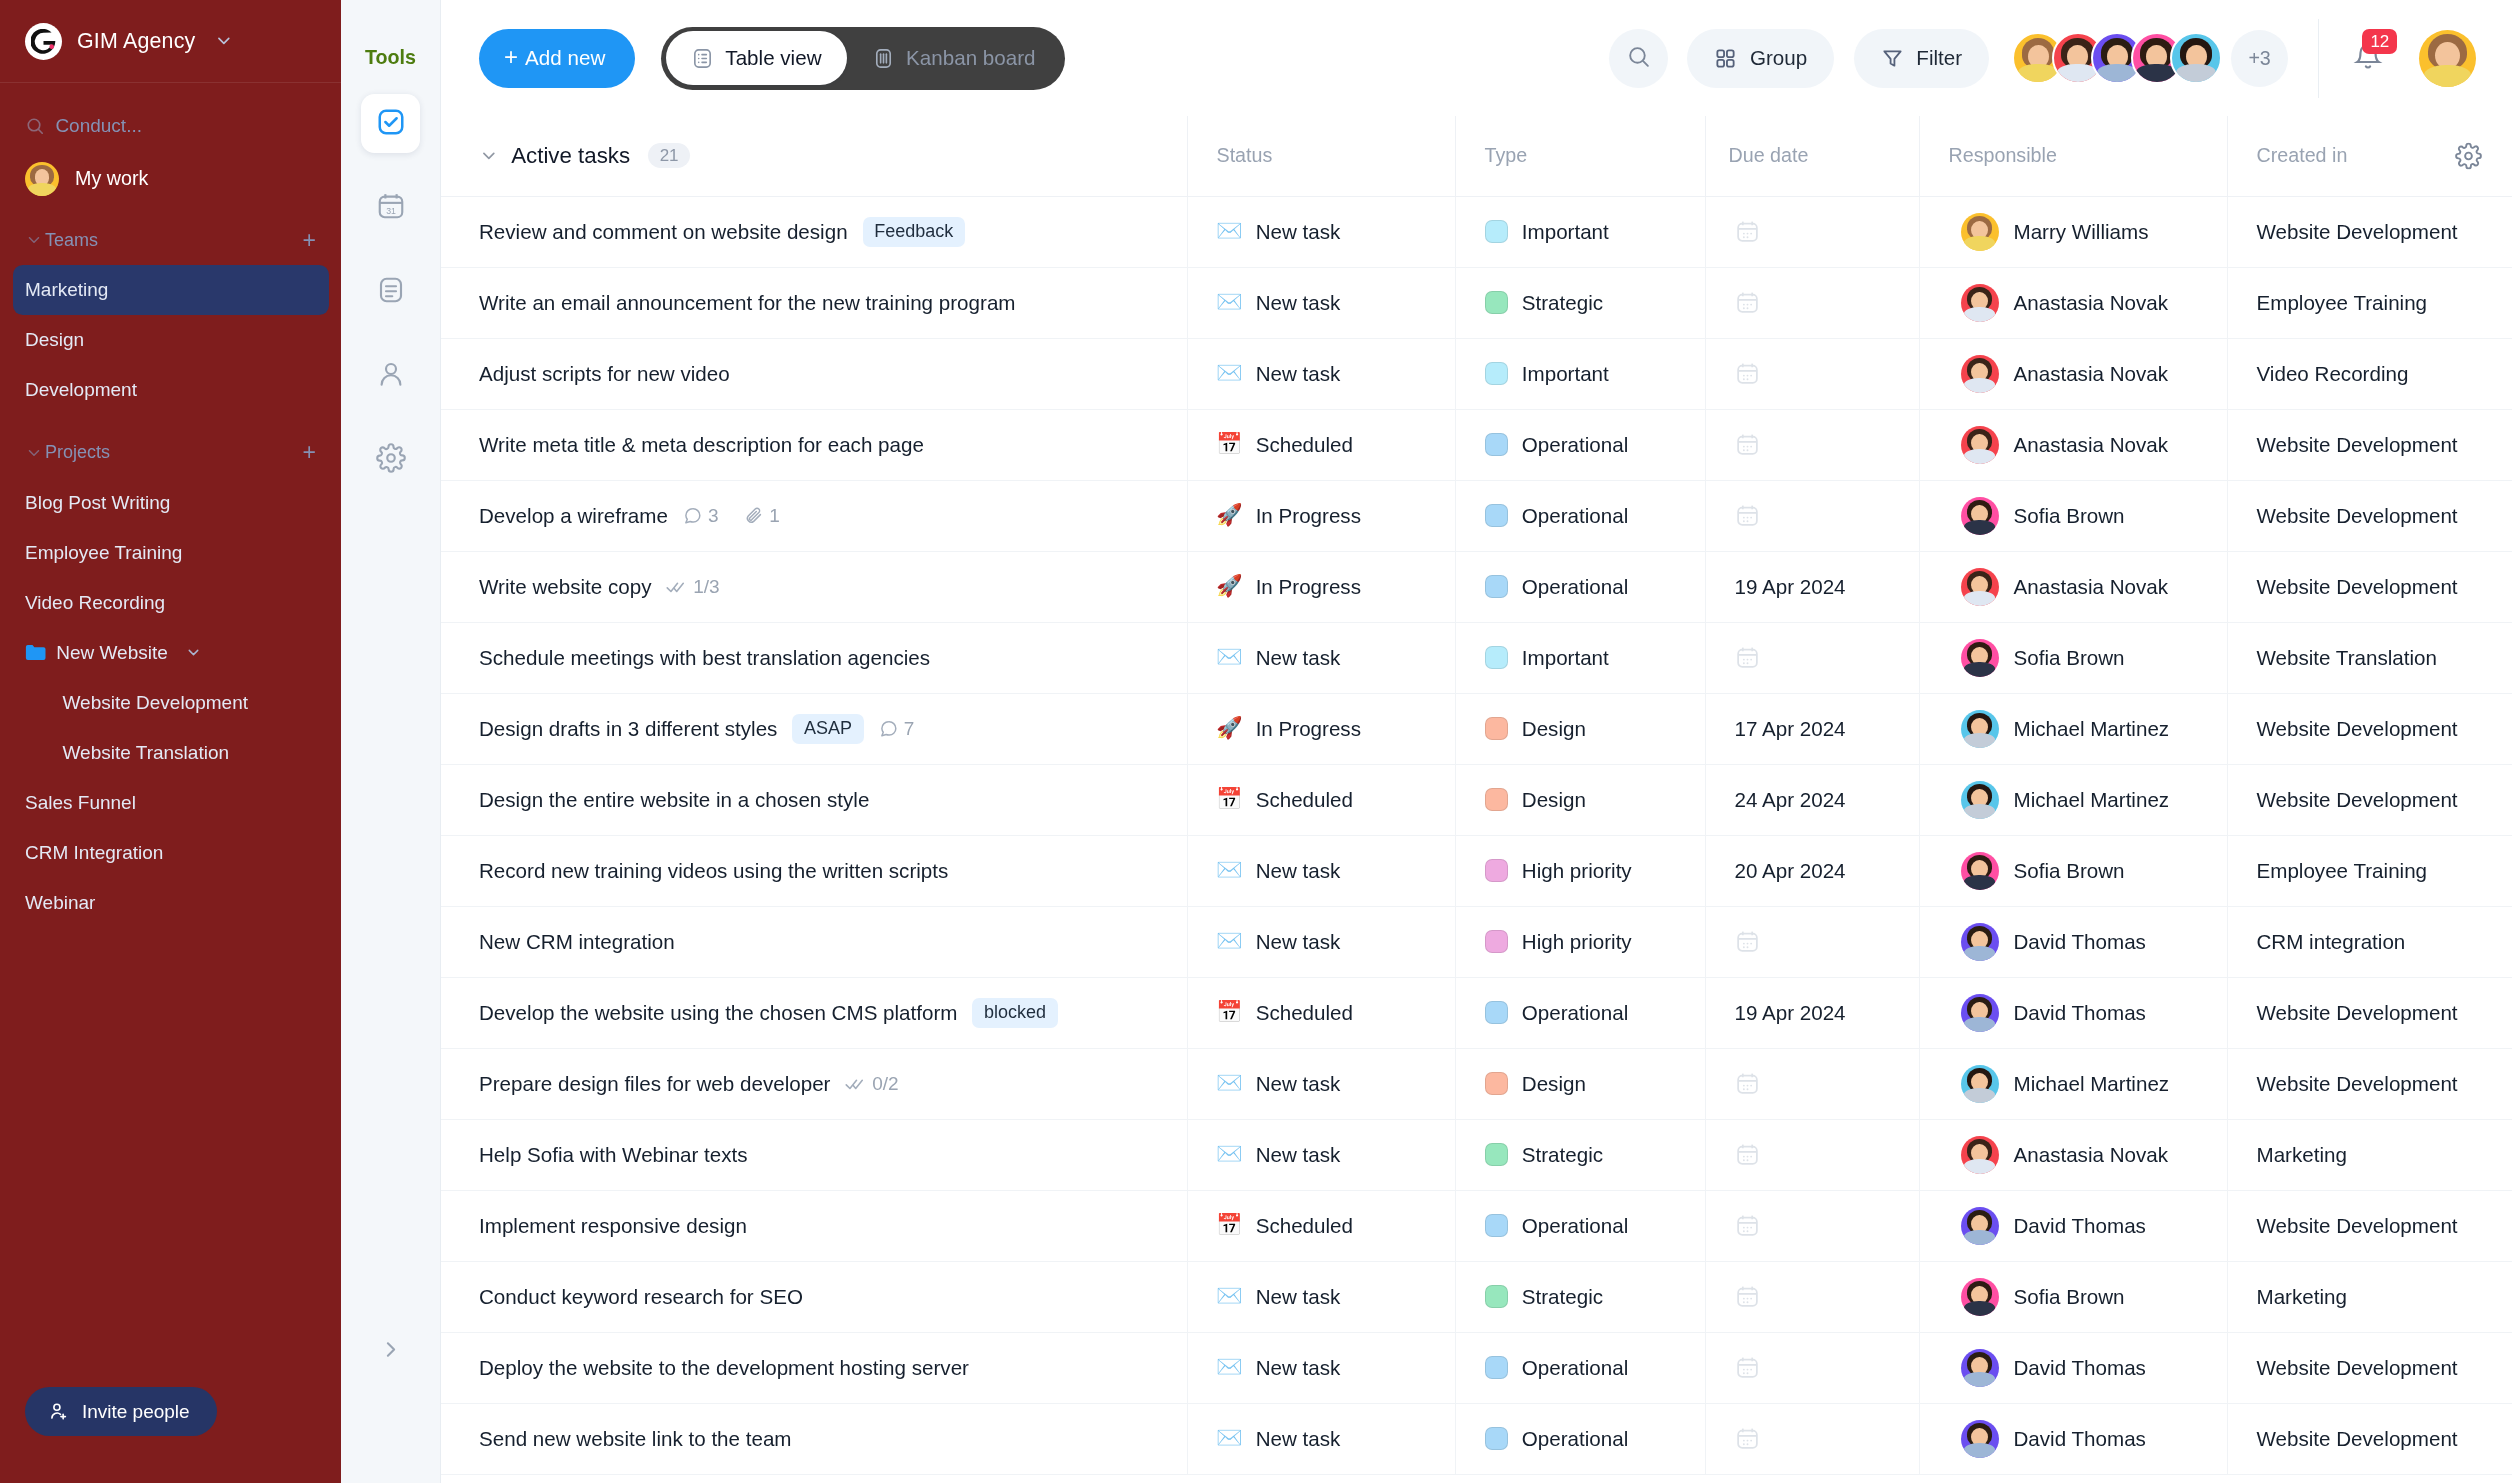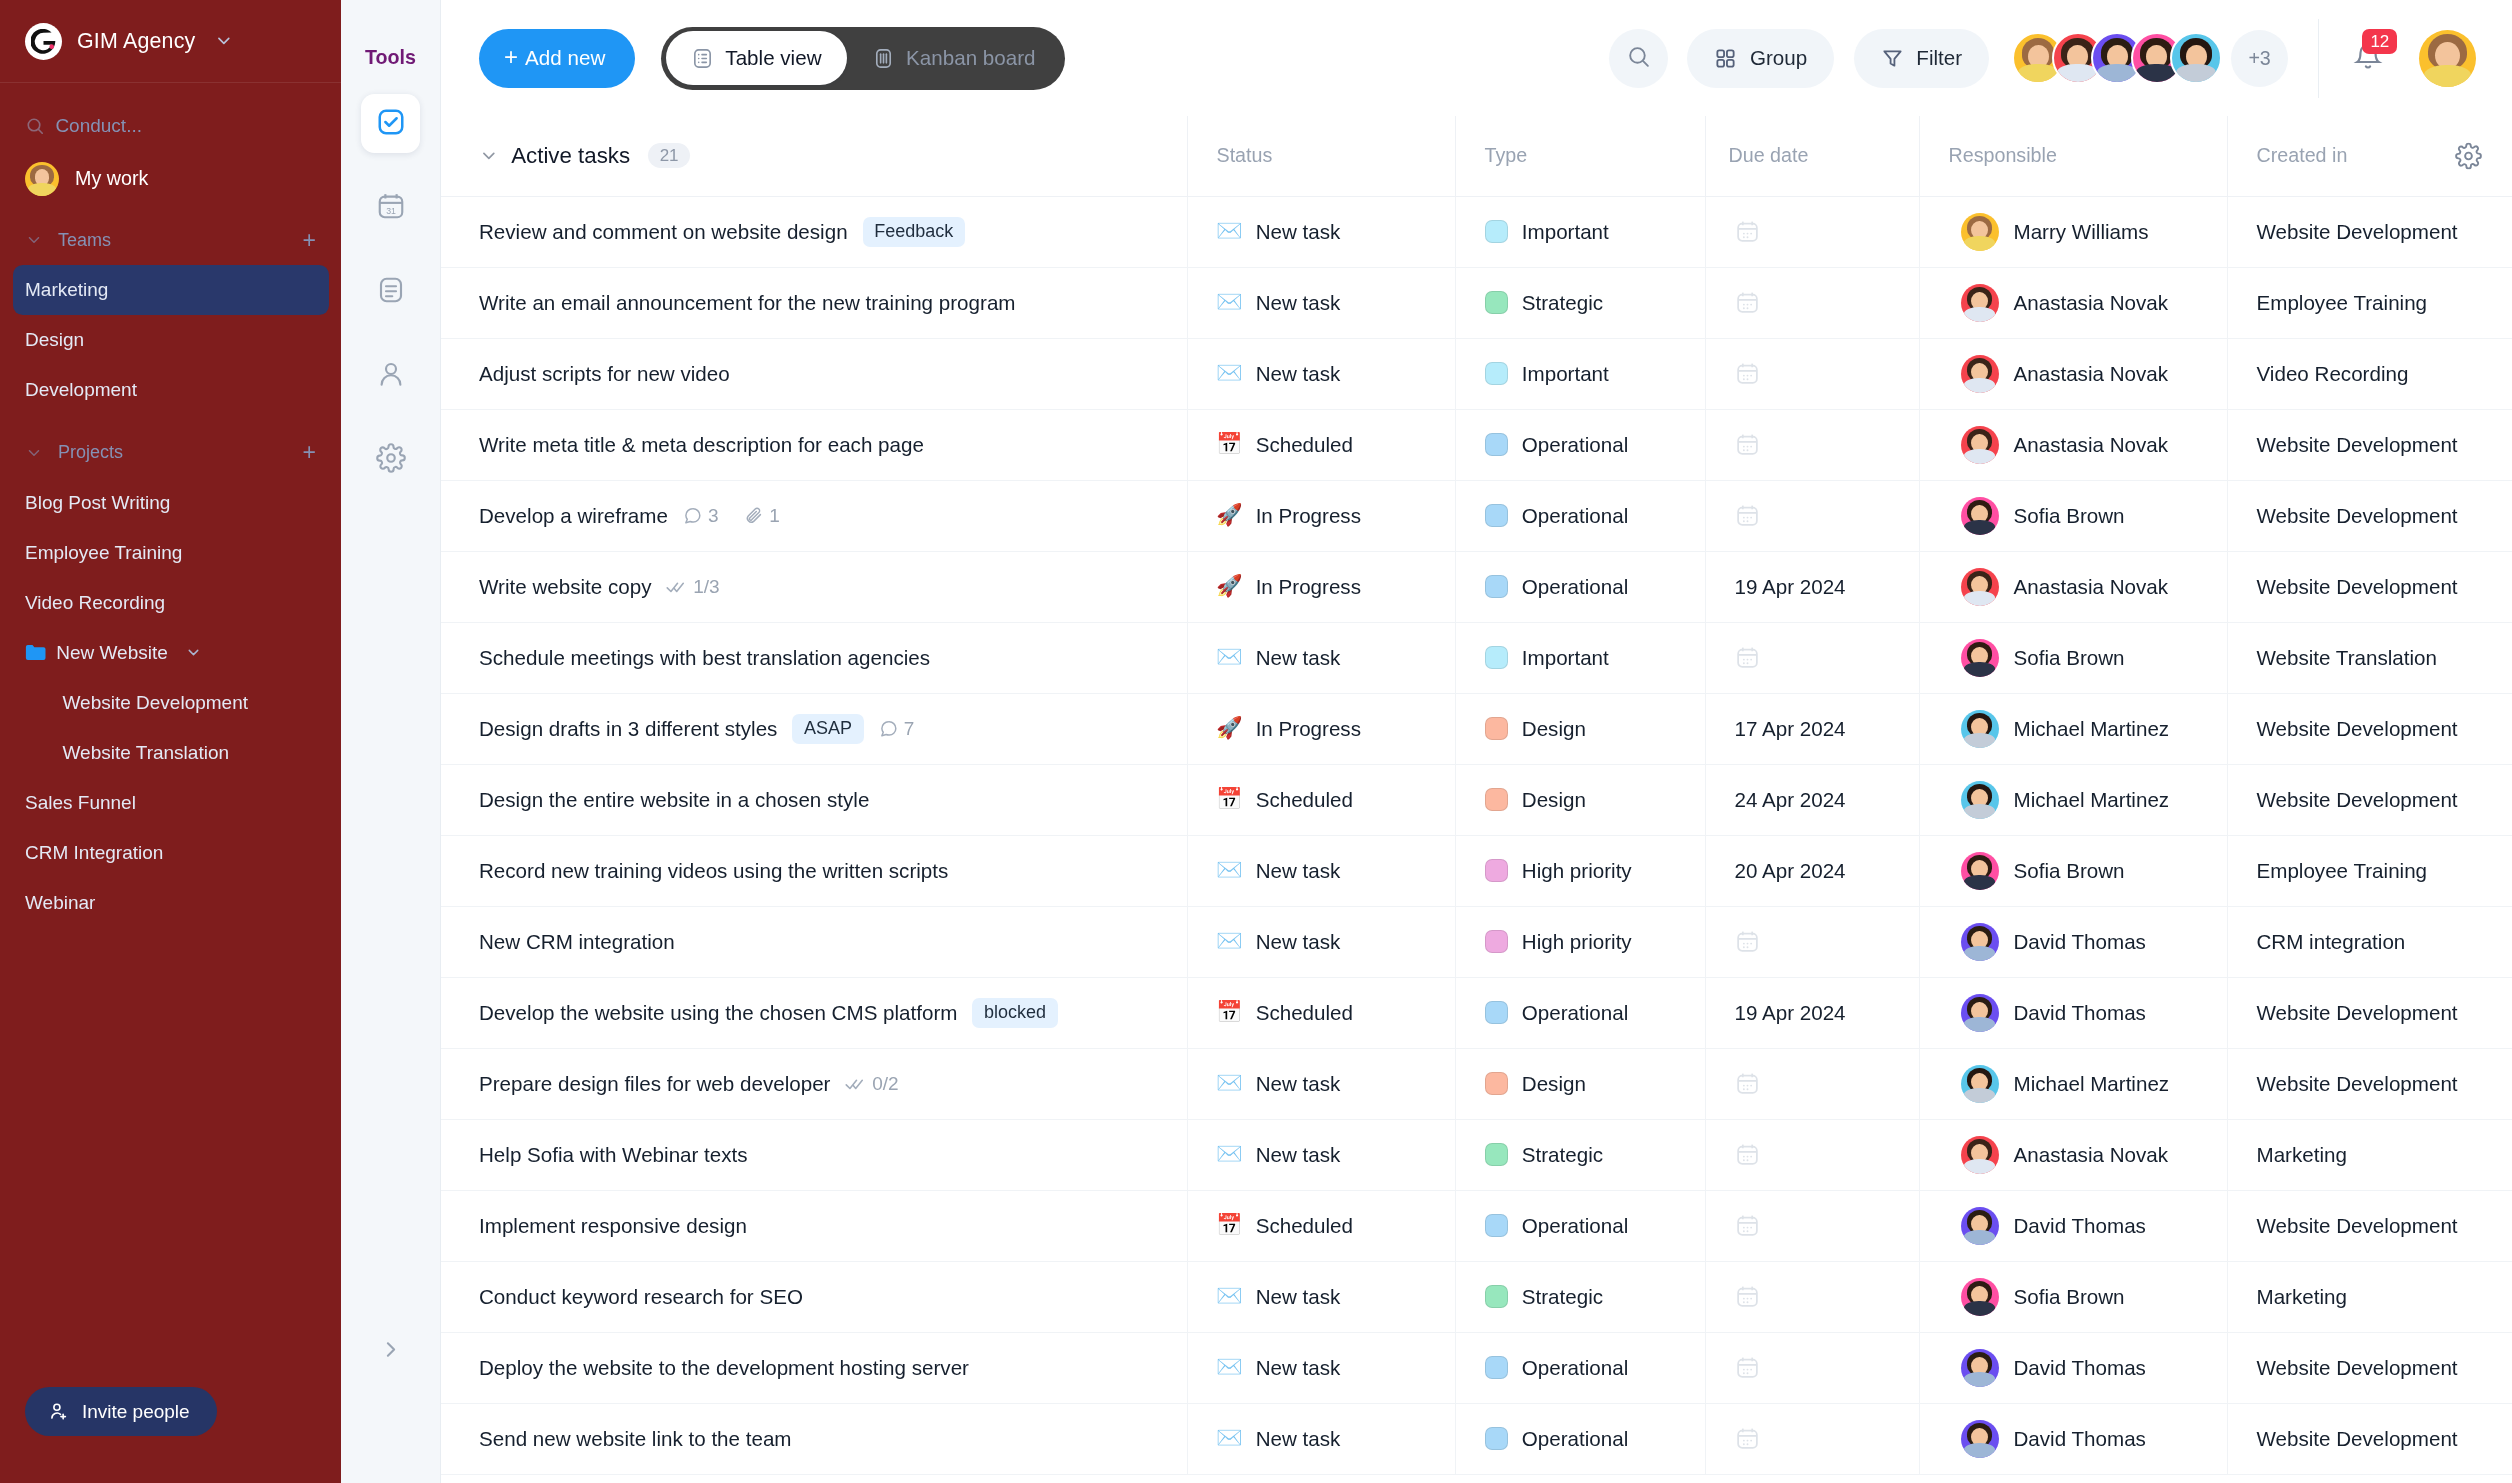--- a/index.html
+++ b/index.html
@@ -43,21 +43,21 @@
   .mywork {
     display: flex; align-items: center; gap: 16px;
     padding: 0 25px; height: 48px; margin-top: 1.8px; cursor: pointer;
   }
   .av { border-radius: 50%; flex: 0 0 auto; position: relative; overflow: hidden; }
   .av.m-28 { width: 34px; height: 34px; }
   .mywork-label { color: #ffffff; font-size: 19.7px; }
 
   .sec-head {
     display: flex; align-items: center; padding: 0 25px;
-    height: 50px; margin-top: 12.5px; gap: 15px;
+    height: 50px; margin-top: 12.5px; gap: 2px;
   }
   .sec-head .chev { opacity: .6; display:flex; }
   .sec-title { color: #8591b4; font-size: 18px; flex: 1; }
   .sec-plus { color: #8591b4; font-size: 23px; line-height: 1; cursor: pointer; }
 
   .nav-item {
     height: 50px; display: flex; align-items: center;
     margin: 0 12.5px; padding: 0 12.5px; border-radius: 9.8px;
     color: #e4e9f5; font-size: 19px; cursor: pointer; gap: 9.8px;
   }
@@ -73,21 +73,21 @@
     cursor: pointer; border: none;
   }
 
   
   .tools {
     width: 100px; flex: 0 0 100px; height: 1484px;
     background: #f4f7fa; display: flex; flex-direction: column;
     align-items: center; position: relative;
     border-right: 0.9px solid #e8edf2;
   }
-  .tools-label { margin-top: 46px; font-size: 19.7px; color: #701a75; font-weight: 700; }
+  .tools-label { margin-top: 46px; font-size: 19.7px; color: #4d7c0f; font-weight: 700; }
   .tool-btn {
     width: 59px; height: 59px; margin-top: 25px; border-radius: 13.4px;
     display: flex; align-items: center; justify-content: center; cursor: pointer;
   }
   .tool-btn.active { background: #ffffff; box-shadow: 0 1.8px 6.3px rgba(25,40,80,.10); }
   .tool-btn:first-of-type { margin-top: 32px; }
   .rail-collapse {
     position: absolute; left: 50%; transform: translateX(-50%);
     bottom: 114px; width: 39px; height: 39px;
     display: flex; align-items: center; justify-content: center; cursor: pointer;

